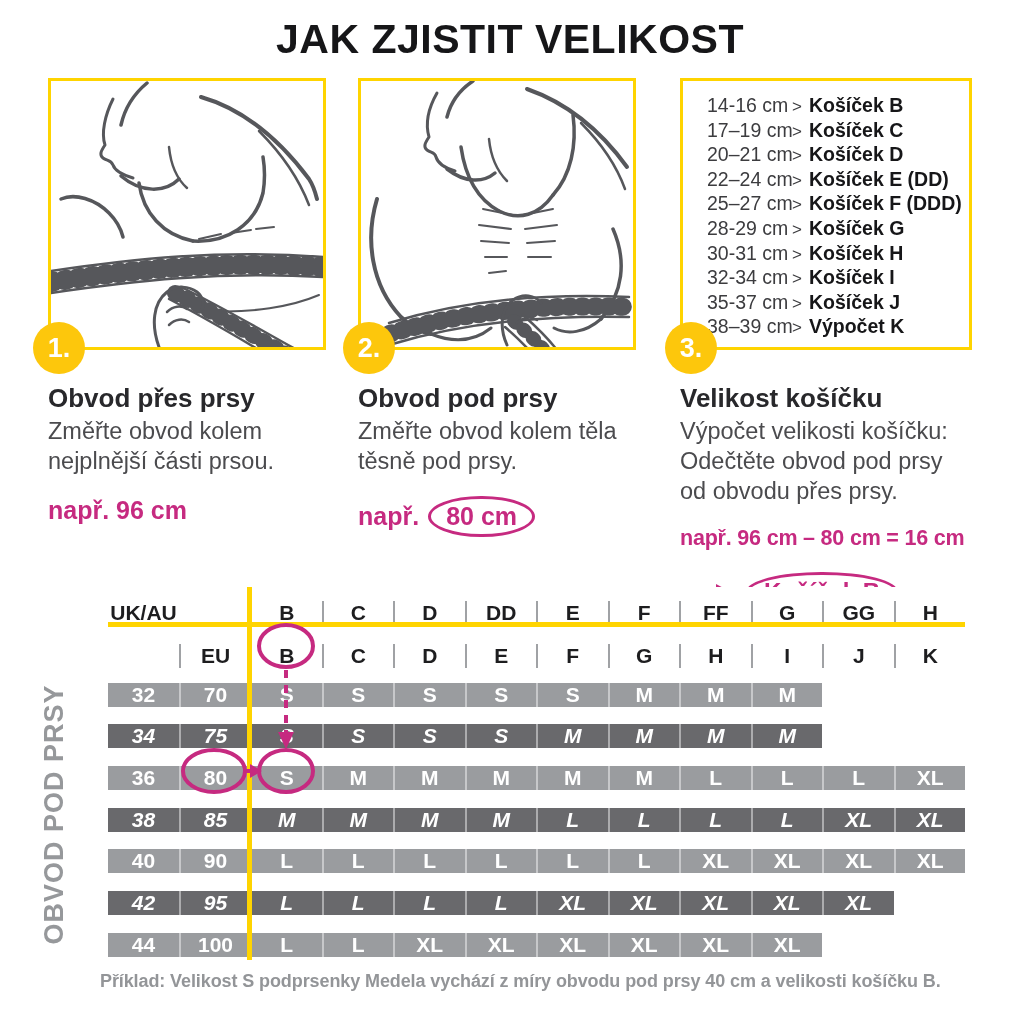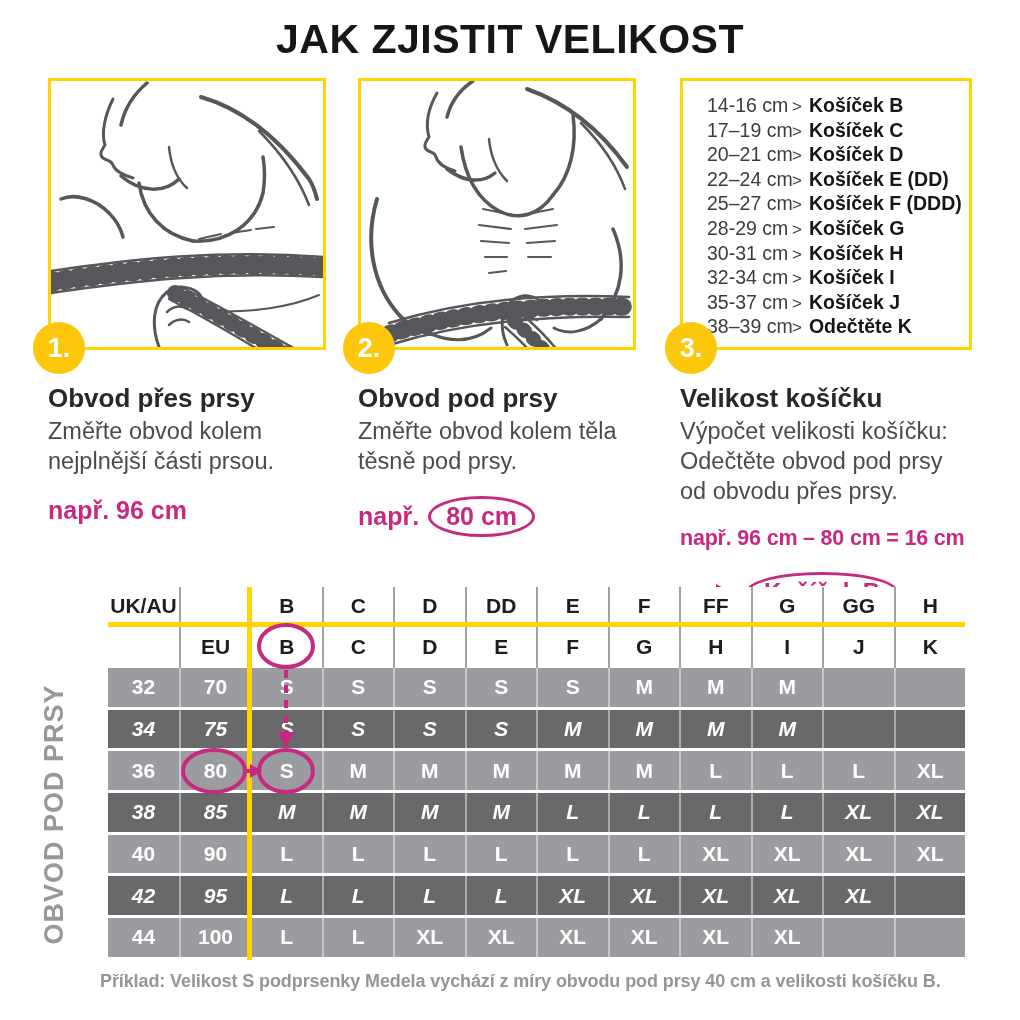--- a/index.html
+++ b/index.html
@@ -59,21 +59,21 @@
   
   .side-label{
     position:absolute;left:28px;top:668px;width:52px;height:292px;
     display:flex;align-items:center;justify-content:center;
   }
   .side-label span{
     transform:rotate(-90deg);white-space:nowrap;font-size:27px;font-weight:800;
     color:#96989b;letter-spacing:1px;
   }
   .size-table{position:absolute;left:108px;top:587px;width:857px;}
-  .t-row{display:flex;width:857px;}
+  .t-row{display:flex;width:857px;align-items:flex-end;}
   .t-row .cell{
     flex:0 0 71.5px;display:flex;align-items:center;justify-content:center;
     font-weight:800;font-size:21px;
   }
   .t-row .cell.head-col{flex:0 0 71px;}
   .header-row{background:#fff;color:var(--ink);}
   .header-row .cell{border-left:2px solid #a0a2a5;}
   .header-row .cell:first-child{border-left:none;}
   .row-uk{height:38px;}
   .row-eu{height:43px;}
@@ -221,21 +221,21 @@
             <span class="cup-name">Košíček I</span>
           </div>
           <div class="cup-row">
             <span class="cup-range">35-37 cm</span>
             <span class="cup-sep">&gt;</span>
             <span class="cup-name">Košíček J</span>
           </div>
           <div class="cup-row">
             <span class="cup-range">38–39 cm</span>
             <span class="cup-sep">&gt;</span>
-            <span class="cup-name">Odečtěte K</span>
+            <span class="cup-name">Výpočet K</span>
           </div>
         </div>
       <div class="badge">
         <span>3.</span>
       </div>
     </div>
     <div class="step-text">
       <h2 class="step-heading">Velikost košíčku</h2>
       <p class="step-body">Výpočet velikosti košíčku: Odečtěte obvod pod prsy od obvodu přes prsy.</p>
       <p class="example example-sm">např. 96 cm – 80 cm = 16 cm</p>

